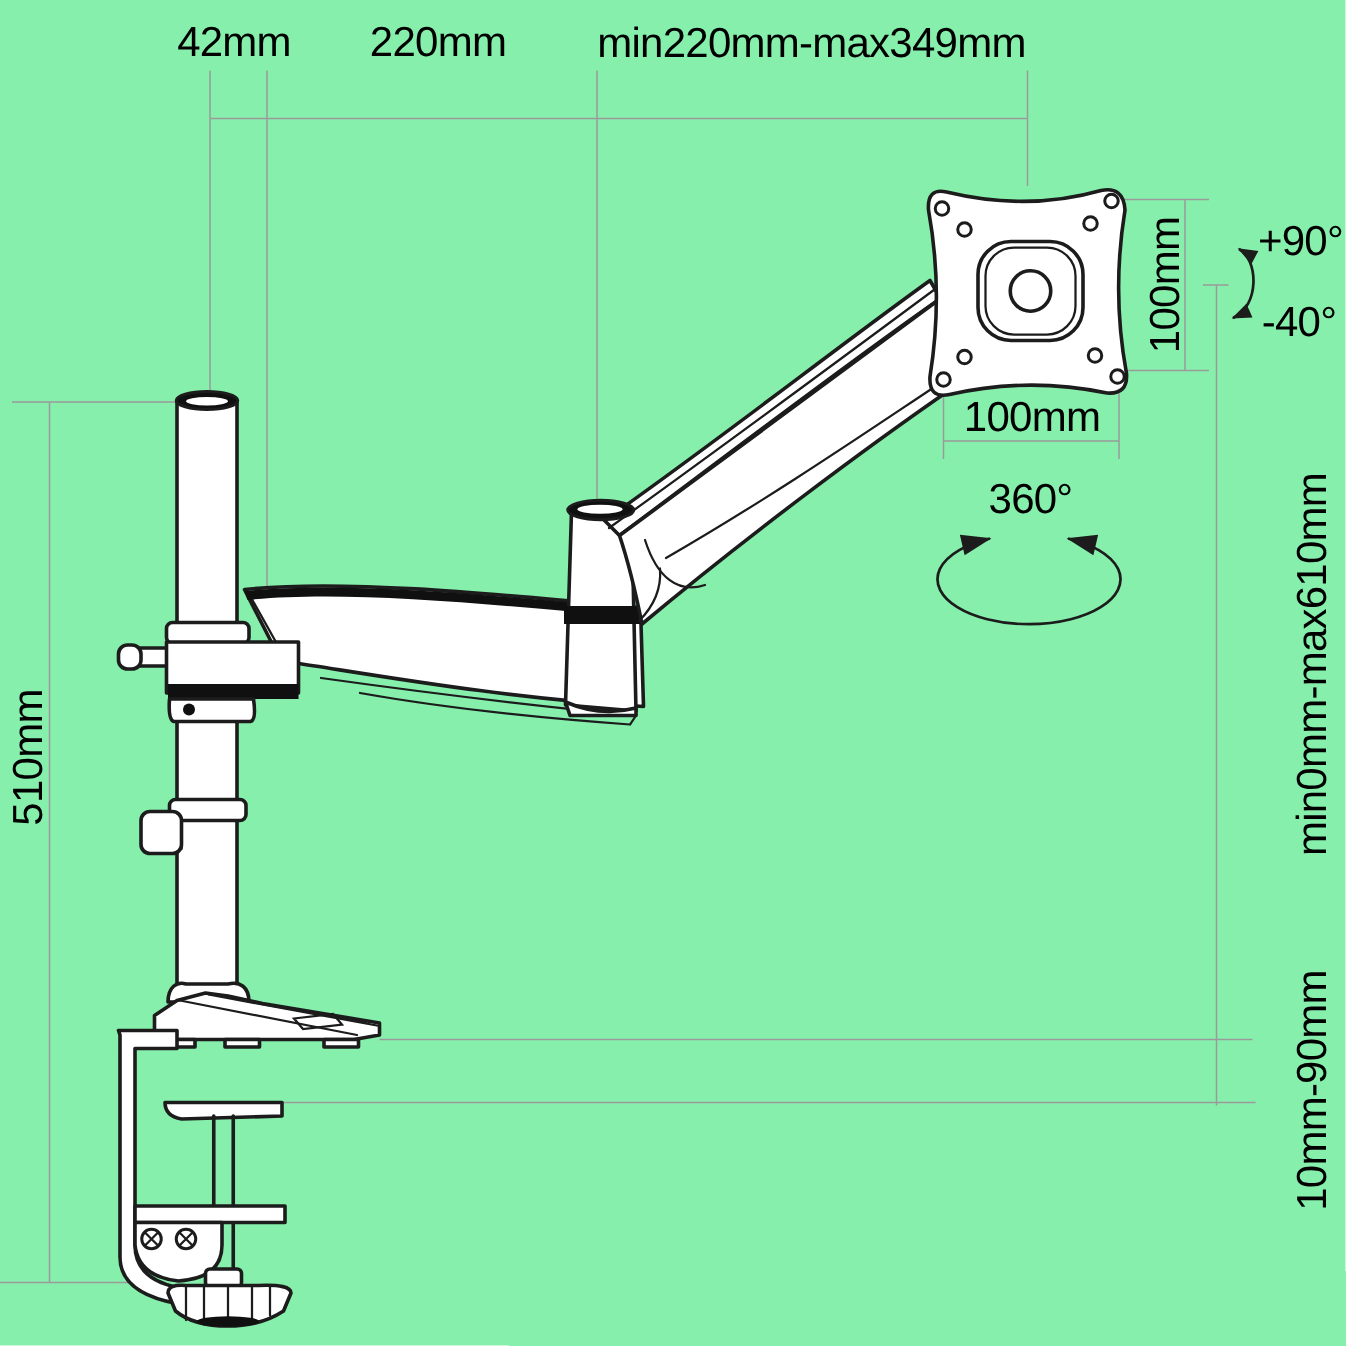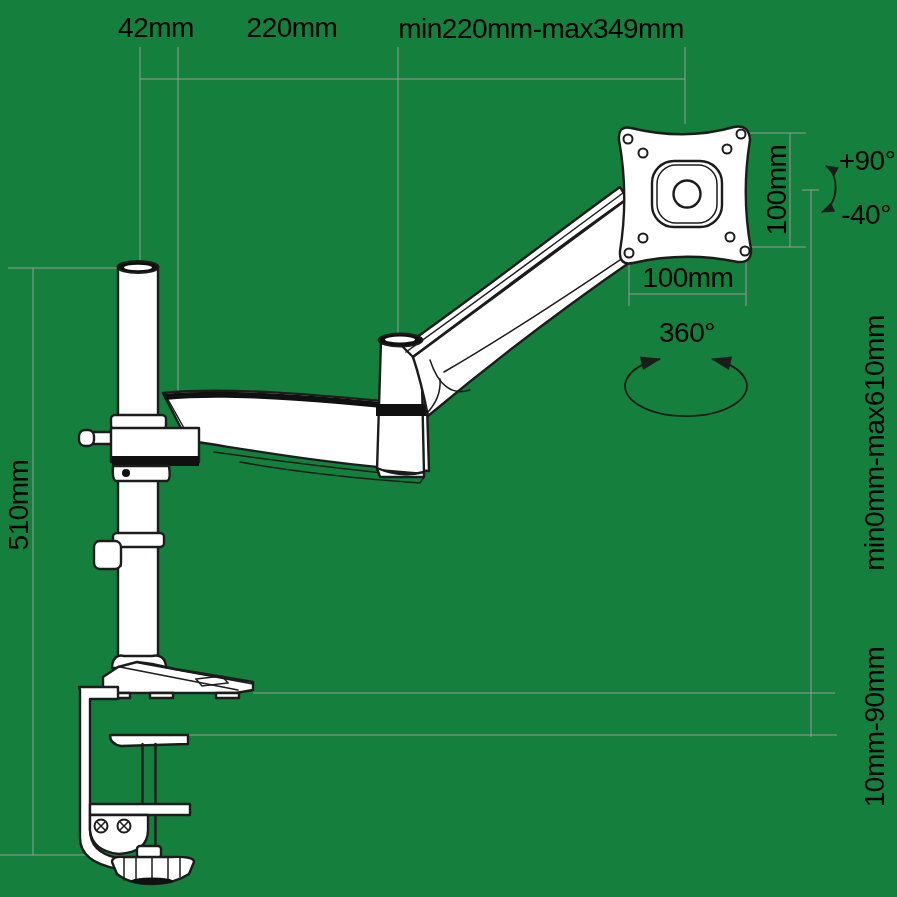--- a/index.html
+++ b/index.html
@@ -1,16 +1,16 @@
 <!DOCTYPE html>
 <html><head>
 <meta charset="utf-8">
 <style>
   html,body{margin:0;padding:0;background:#ffffff;}
-  .stage{position:relative;width:897px;height:897px;background:#15803d;overflow:hidden;
+  .stage{position:relative;width:897px;height:897px;background:#86efac;overflow:hidden;
          font-family:"Liberation Sans", sans-serif;}
   svg{display:block}
   .dim{stroke:#9a9a9a;stroke-width:1;fill:none}
   .ln{stroke:#1c1c1c;stroke-width:2.4;fill:none;stroke-linejoin:round;stroke-linecap:round}
   .lnw{stroke:#1c1c1c;stroke-width:2.4;fill:#ffffff;stroke-linejoin:round}
   .thin{stroke:#1c1c1c;stroke-width:1.5;fill:none;stroke-linecap:round}
   .band{fill:#101010;stroke:none}
   .hole{fill:#ffffff;stroke:#1c1c1c;stroke-width:2}
   .lbl{font-size:28px;fill:#000;letter-spacing:-0.5px}
   .arc{stroke:#1c1c1c;stroke-width:1.8;fill:none}

